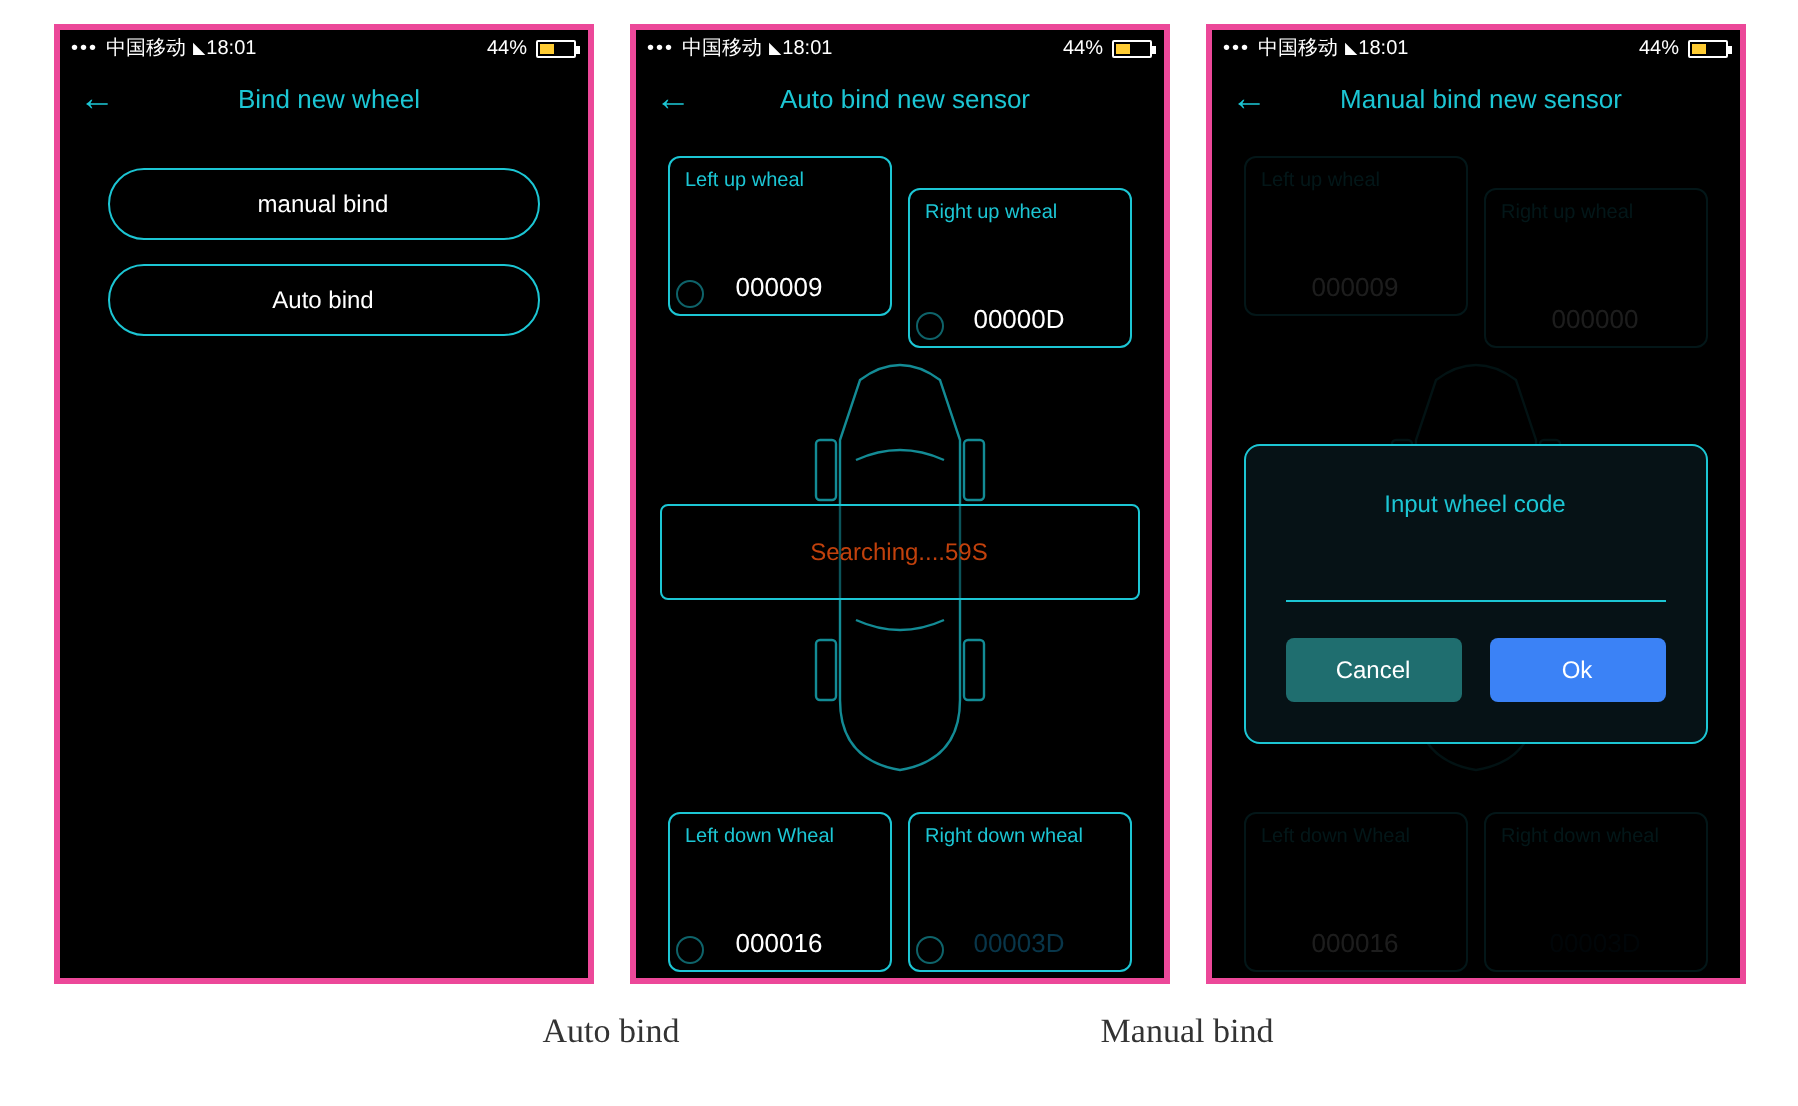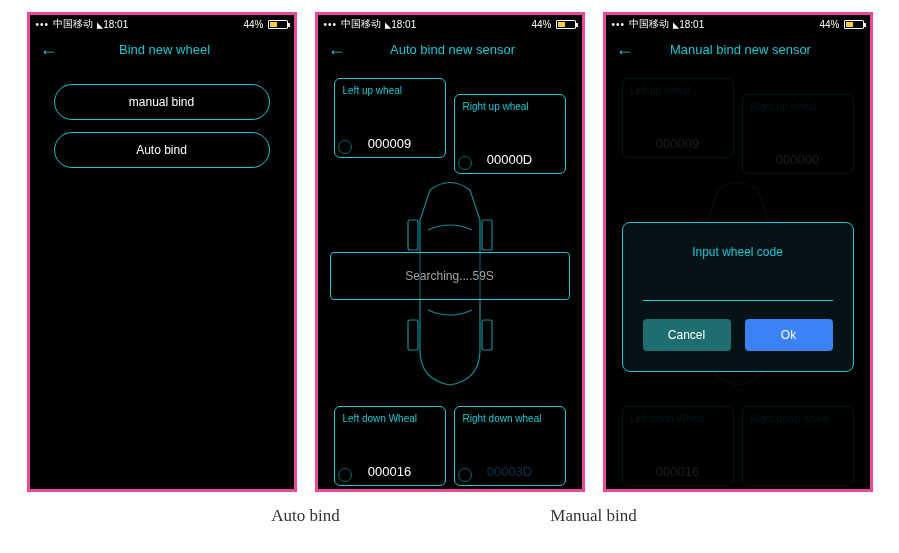--- a/index.html
+++ b/index.html
@@ -109,21 +109,21 @@
     position:absolute;
     left:12px; right:12px;
     top:48%;
     transform:translateY(-50%);
     border:1px solid #1cc6d4;
     border-radius:4px;
     height:48px;
     display:flex;
     align-items:center;
     justify-content:center;
-    color:#a3a3a3;
+    color:#c2410c;
     font-size:12px;
     background:rgba(0,0,0,0.4);
   }
   
   .overlay {
     position:absolute;
     inset:0;
     background:rgba(0,0,0,0.55);
     z-index:5;
   }

